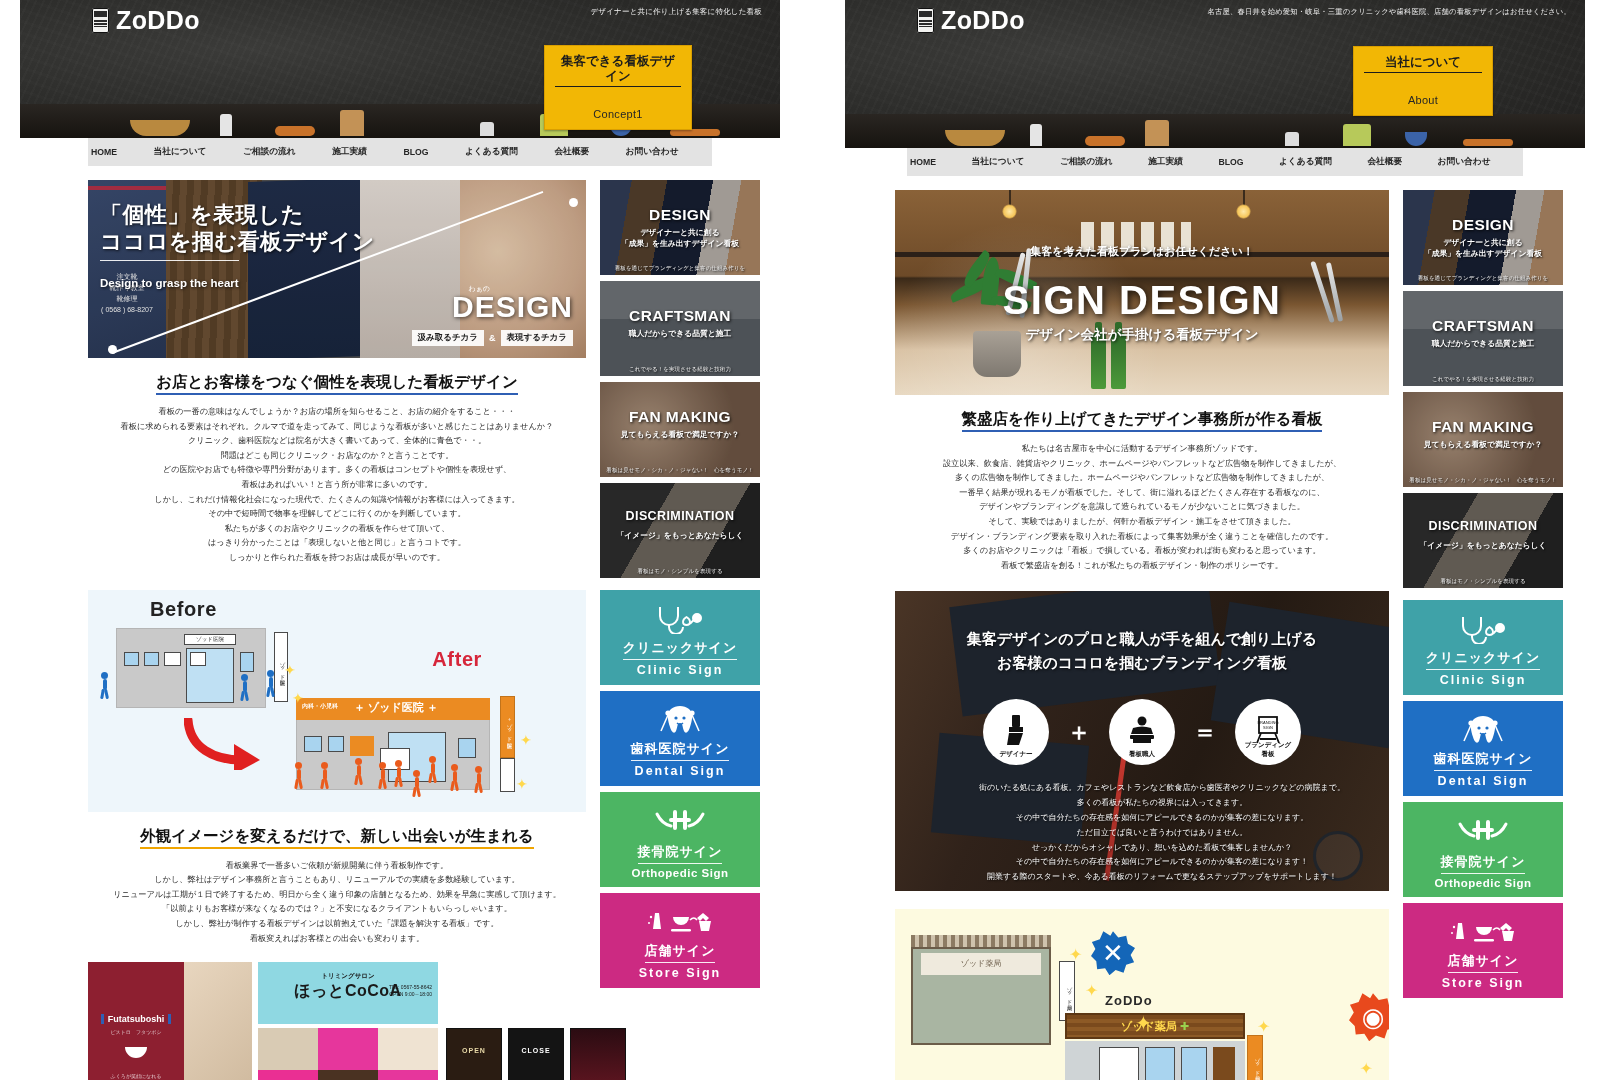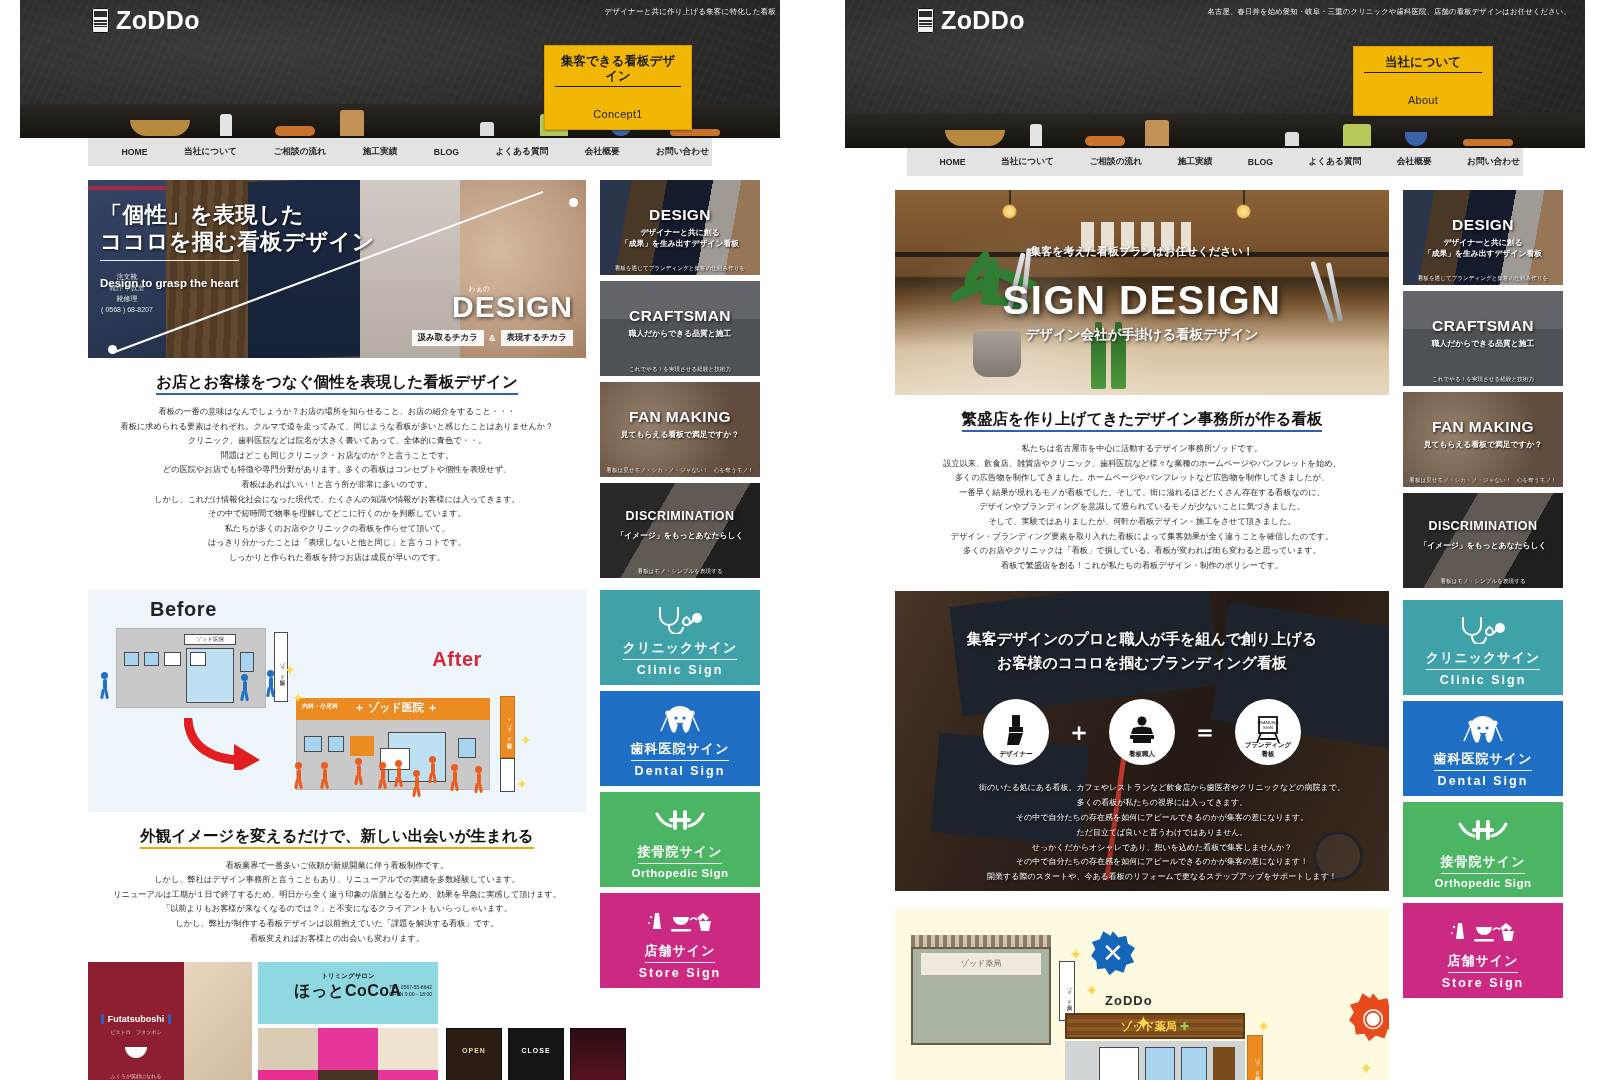--- a/index.html
+++ b/index.html
@@ -52,21 +52,21 @@
     content:""; position:absolute; left:2px; right:2px; top:3px; height:6px;
     background:#2b2b2b;
   }
   .logo-mark::after{
     content:""; position:absolute; left:2px; right:2px; top:12px; height:9px;
     background: repeating-linear-gradient(#2b2b2b 0 1.5px, #f2f2f0 1.5px 3px);
   }
   .logo-text { color:#fff; font-size: 25px; font-weight: 700; letter-spacing:.4px; }
 
   .header-tagline {
-    position:absolute; right: 4px; top: 7px; z-index:5;
+    position:absolute; right: 18px; top: 7px; z-index:5;
     color:#f3f3f3; font-size: 7.5px; letter-spacing: .2px; white-space: nowrap;
   }
   #page-right .header-tagline { right: 14px; font-size: 7.3px; }
 
   .cta-box {
     position:absolute; z-index:5;
     background:#f2b705; border:1px solid #d99e00;
     text-align:center; padding: 8px 10px 9px;
     box-shadow: 0 1px 2px rgba(0,0,0,.35);
   }
@@ -80,21 +80,21 @@
   .cta-sub { display:block; color:#262626; font-size:11px; letter-spacing:.3px;margin-top:21px; }
 
   
   .globalnav {
     position:relative; background:#e3e3e3; height: 28px;
     display:flex; align-items:center; gap: 0;
   }
   #page-left .globalnav  { margin: 0 68px 0 68px; }
   #page-right .globalnav { margin: 0 62px 0 62px; }
   .nav-item {
-    flex: 1 1 auto; text-align:right; color:#262626;
+    flex: 1 1 auto; text-align:left; color:#262626;
     font-size: 8.7px; font-weight:700; white-space:nowrap; cursor:pointer;
     padding: 0 3px;
   }
 
   
   .cols { display:flex; gap: 14px; padding: 14px 0 0 0; }
   #page-left  .cols { padding-left: 68px; padding-right: 20px; }
   #page-right .cols { padding-left: 50px; padding-right: 22px; }
   .main-col { flex: 1 1 auto; min-width:0; }
   .side-col { flex: 0 0 160px; width:160px; }
@@ -730,21 +730,21 @@
           <div class="hr-bottle" style="left:216px;"></div>
 
           <div class="hr-arc">集客を考えた看板プランはお任せください！</div>
           <div class="hr-big">SIGN DESIGN</div>
           <div class="hr-sub">デザイン会社が手掛ける看板デザイン</div>
         </div>
 
         <h2 class="sec-head"><span>繁盛店を作り上げてきたデザイン事務所が作る看板</span></h2>
         <div class="copy">
           <p>私たちは名古屋市を中心に活動するデザイン事務所ゾッドです。</p>
-          <p>設立以来、飲食店、雑貨店やクリニック、歯科医院など様々な業種のホームページやパンフレットを始め、</p>
+          <p>設立以来、飲食店、雑貨店やクリニック、ホームページやパンフレットなど広告物を制作してきましたが、</p>
           <p>多くの広告物を制作してきました。ホームページやパンフレットなど広告物を制作してきましたが、</p>
           <p>一番早く結果が現れるモノが看板でした。そして、街に溢れるほどたくさん存在する看板なのに、</p>
           <p>デザインやブランディングを意識して造られているモノが少ないことに気づきました。</p>
           <p>そして、実験ではありましたが、何軒か看板デザイン・施工をさせて頂きました。</p>
           <p>デザイン・ブランディング要素を取り入れた看板によって集客効果が全く違うことを確信したのです。</p>
           <p>多くのお店やクリニックは「看板」で損している。看板が変われば街も変わると思っています。</p>
           <p>看板で繁盛店を創る！これが私たちの看板デザイン・制作のポリシーです。</p>
         </div>
 
         <div class="darkband">

